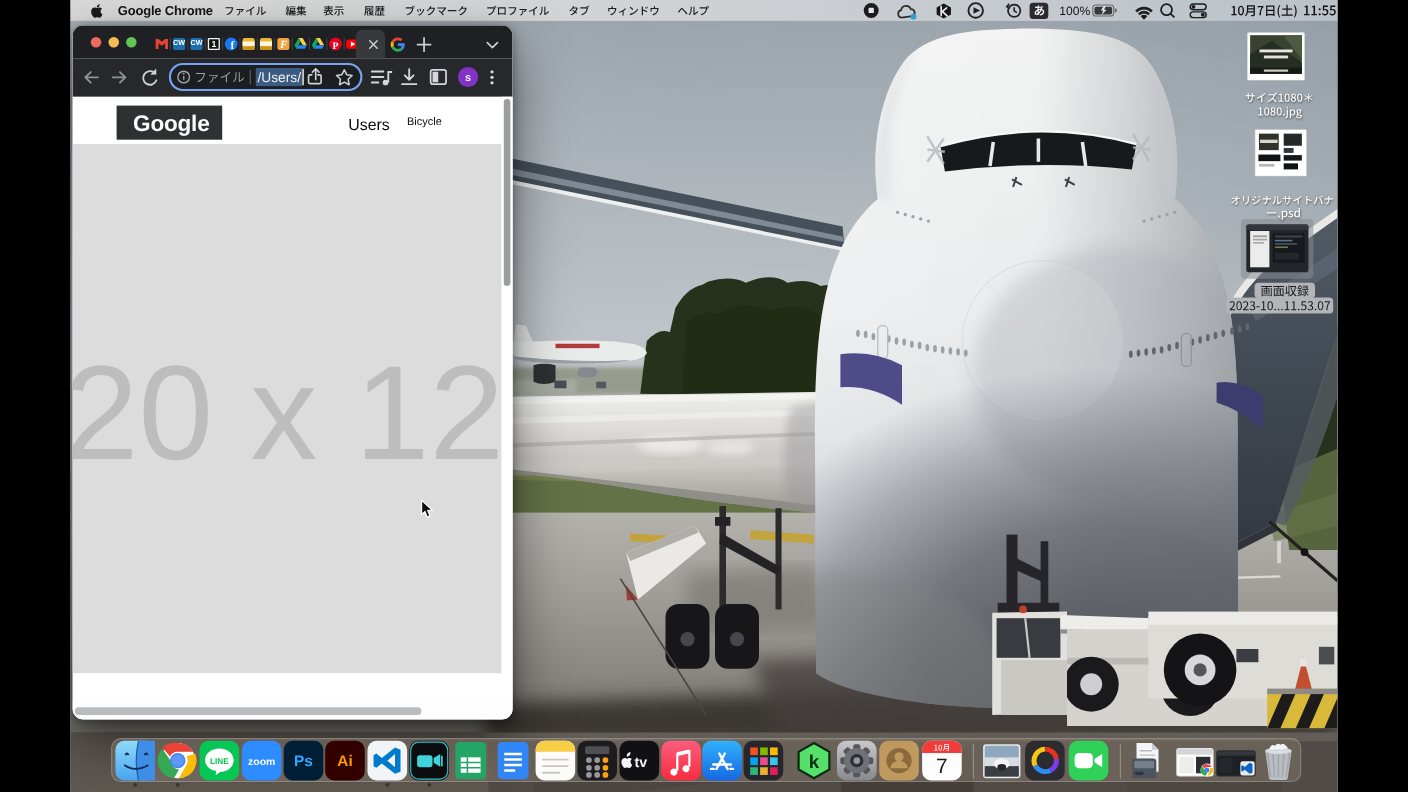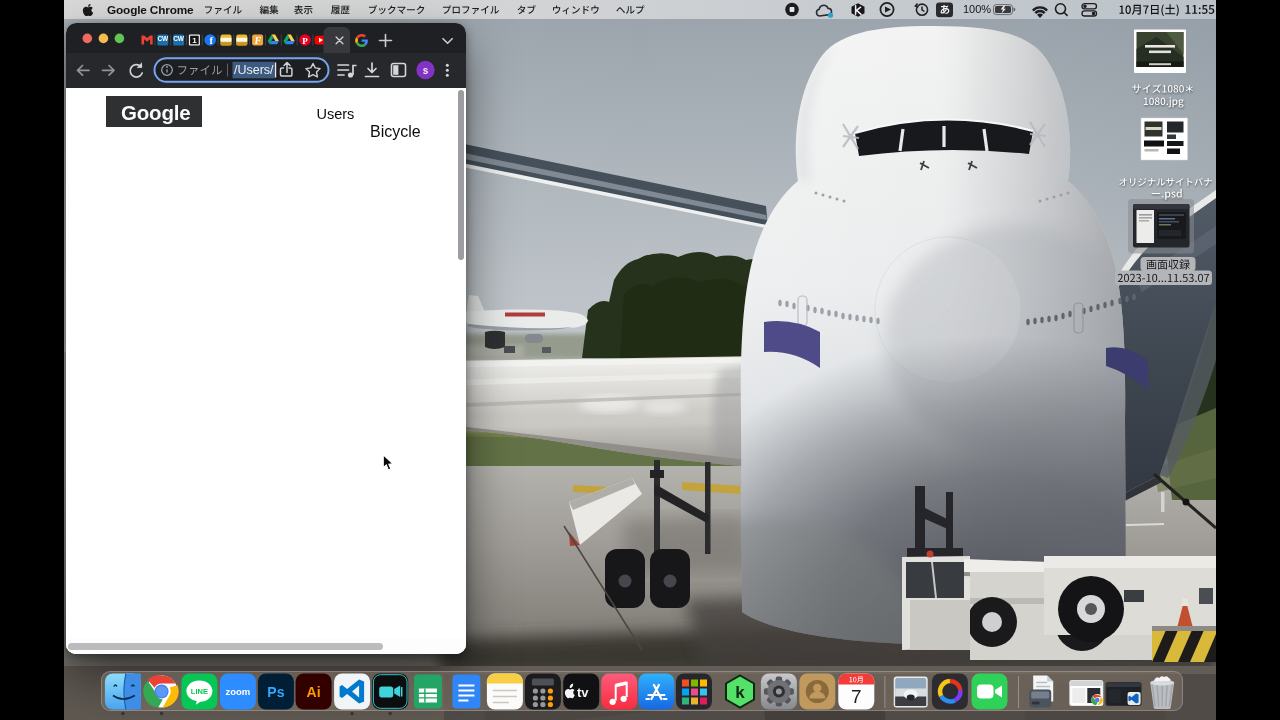--- a/index.html
+++ b/index.html
@@ -580,21 +580,24 @@
     <g fill="#d3d6da">
       <circle cx="381.3" cy="42.3" r="1.5"></circle>
           <circle cx="381.3" cy="47.3" r="1.5"></circle>
           <circle cx="381.3" cy="52.3" r="1.5"></circle>
     </g>
   </svg>
   <div id="page">
     <div style="position:absolute;left:40px;top:8px;width:96px;height:31px;background:#2f3032;"></div>
     <div style="position:absolute;left:55px;top:12.5px;font-size:20.5px;font-weight:bold;color:#fcfcfc;letter-spacing:-0.2px;">Google</div>
     <div style="position:absolute;left:250.5px;top:17.5px;font-size:14.5px;color:#0c0c0c;">Users</div>
-    <div style="position:absolute;left:304px;top:17.5px;font-size:16px;color:#0c0c0c;margin-top:17px;">Bicycle</div>
+    <div style="position:absolute;left:304px;top:17.5px;font-size:10px;color:#0c0c0c;">Bicycle</div>
+    <div id="phold">
+          <div id="phtext">20 x 12</div>
+        </div>
     <div id="vsb">
           <div id="vsbth"></div>
         </div>
     <div id="hsb">
           <div id="hsbth"></div>
         </div>
   </div>
 </div>
 <div id="dock"></div>
 <svg id="docksvg" width="1152" height="720" viewBox="0 0 1152 720" style="position:absolute;left:0;top:0;z-index:10;">

